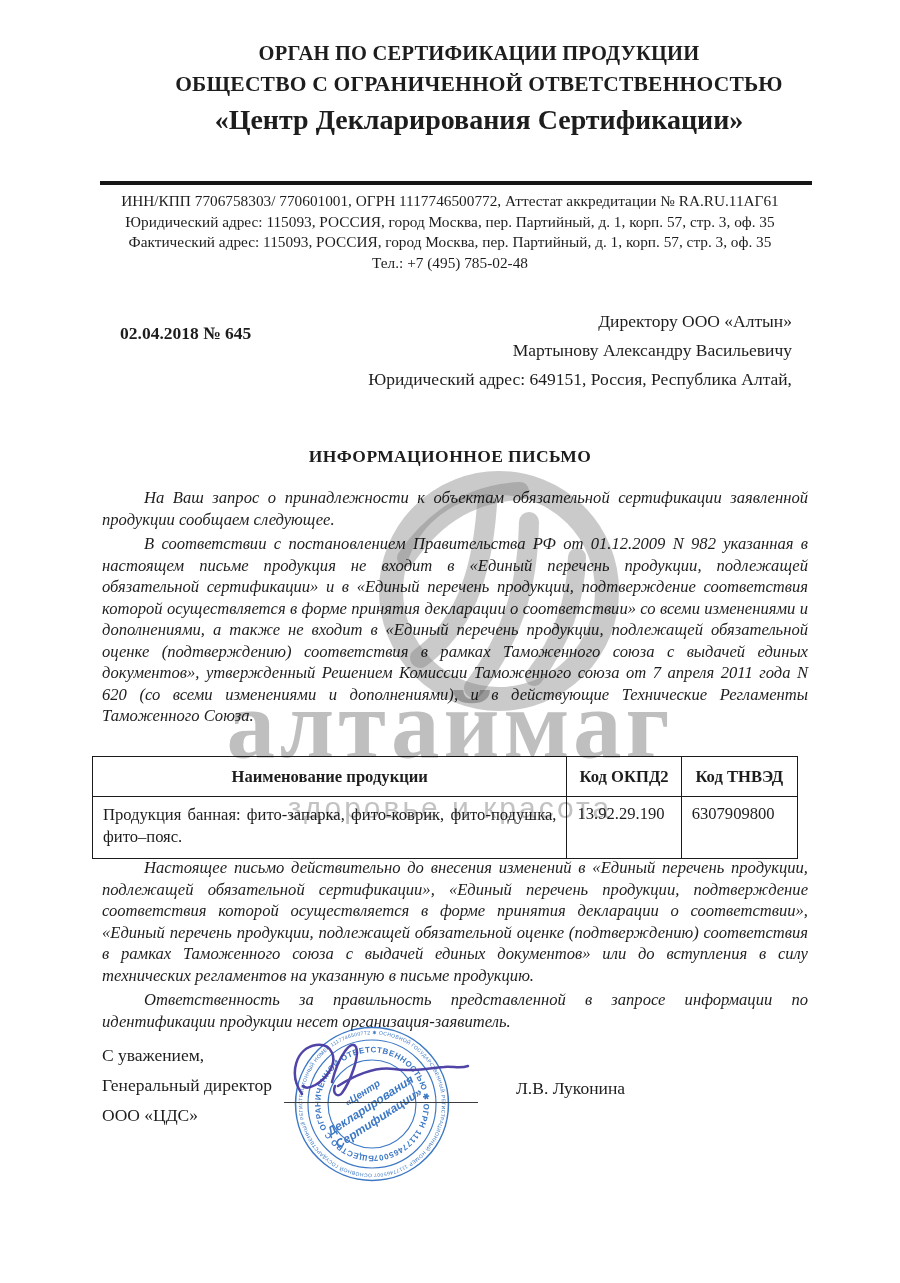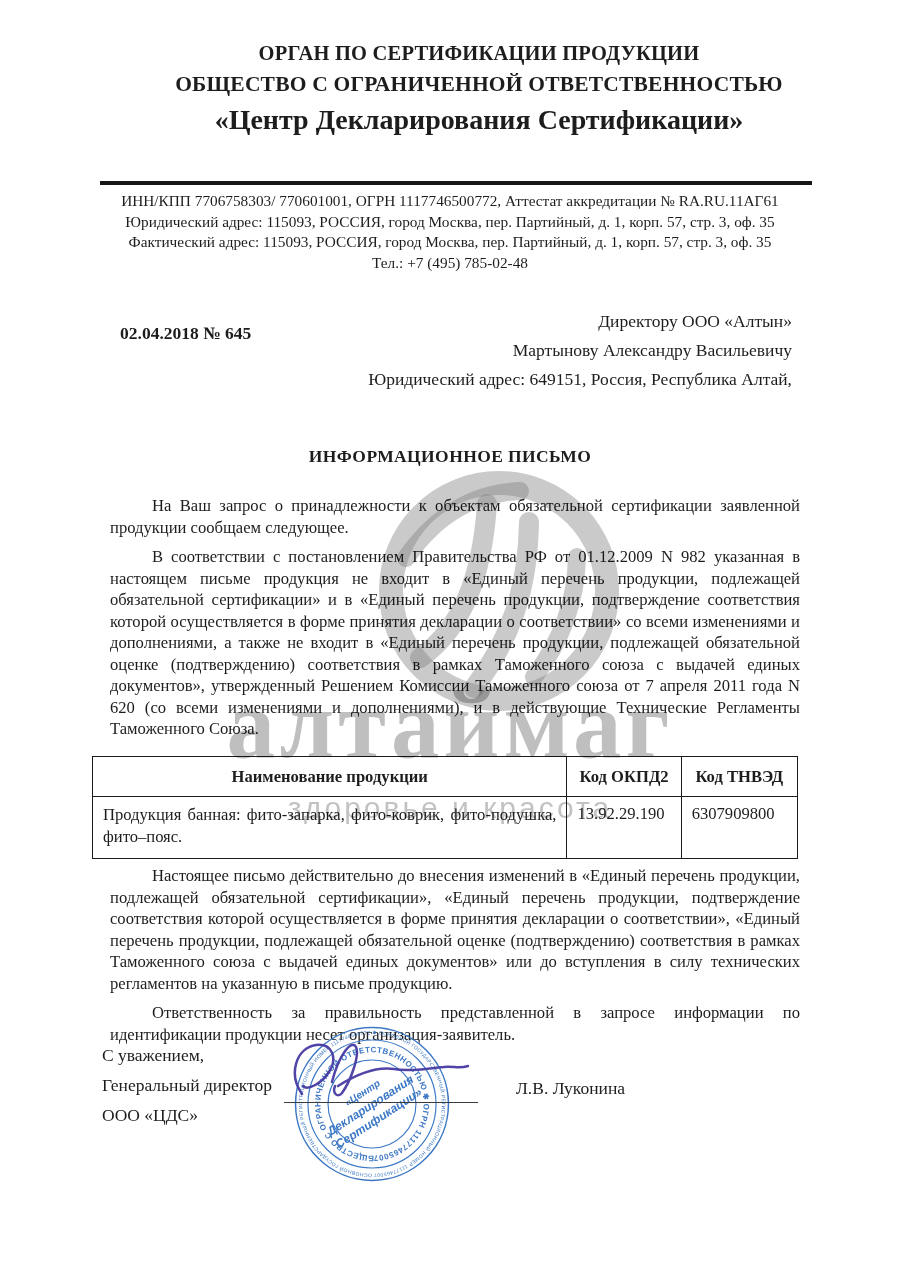--- a/index.html
+++ b/index.html
@@ -20,21 +20,21 @@
   .lh3{font-size:28px;line-height:40px;}
   .lh4{font-size:28px;line-height:40px;}
   .rule{position:absolute;top:181px;left:100px;width:712px;height:4px;background:#161616;z-index:1;}
   .details{position:absolute;top:191px;left:0;width:100%;text-align:center;font-size:15.3px;line-height:20.5px;z-index:1;}
   
   .ref{position:absolute;top:282px;left:120px;font-size:17.5px;font-weight:bold;z-index:1;margin-top:41px;}
   .addressee{position:absolute;top:307px;right:108px;text-align:right;font-size:17.5px;line-height:29px;z-index:1;}
   
   .title{position:absolute;top:446px;left:0;width:100%;text-align:center;font-size:17.5px;font-weight:bold;letter-spacing:.4px;z-index:1;}
   .bodyblock{position:absolute;left:102px;width:706px;font-size:16.6px;line-height:21.5px;text-align:justify;z-index:1;}
-  .bodyblock p{margin:8px;text-indent:42px;}
+  .bodyblock p{margin:0;text-indent:42px;font-style:italic;}
   .bodyblock p + p{margin-top:3px;}
   #body1{top:487px;}
   #body2{top:857px;}
   
   .ptable{position:absolute;top:756px;left:92px;width:706px;border-collapse:collapse;z-index:1;font-size:16.6px;}
   .ptable th,.ptable td{border:1.6px solid #1b1b1b;}
   .ptable th{font-weight:bold;text-align:center;height:35px;padding:2px 6px;}
   .ptable td{vertical-align:top;padding:7px 10px 10px 10px;}
   .ptable td.c-name{text-align:justify;line-height:22px;}
   .ptable td.c-code{text-align:left;}

